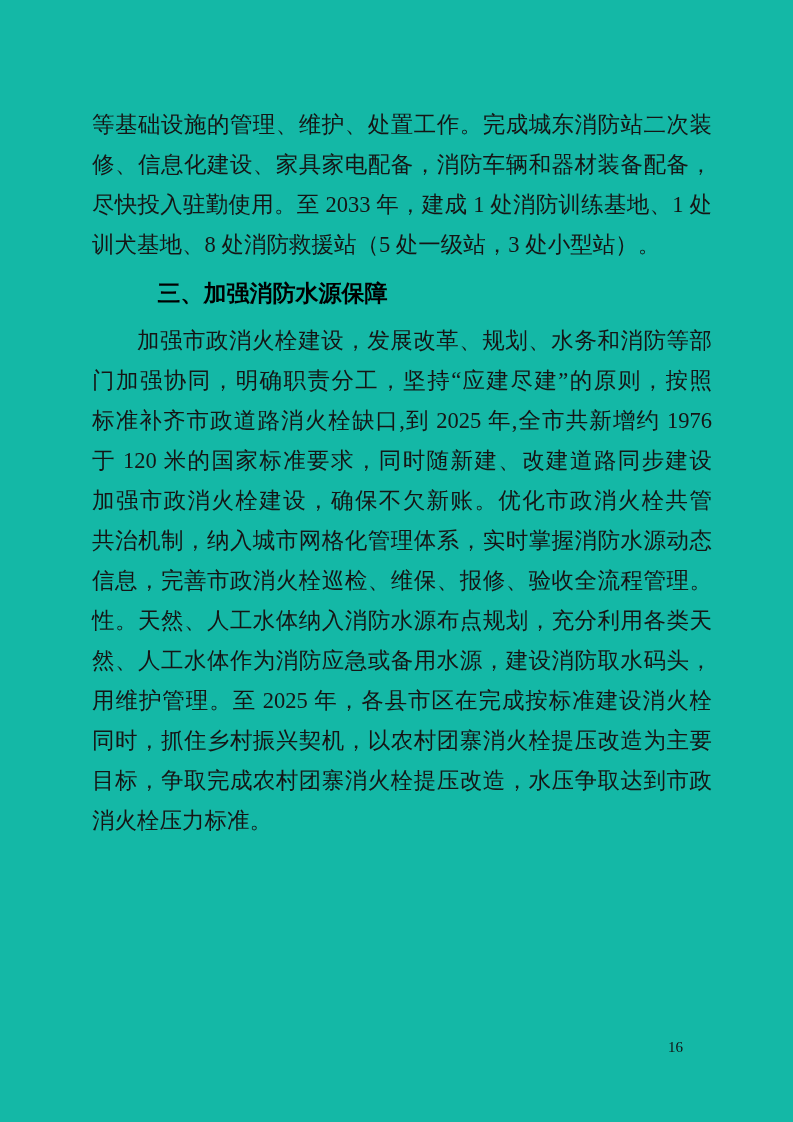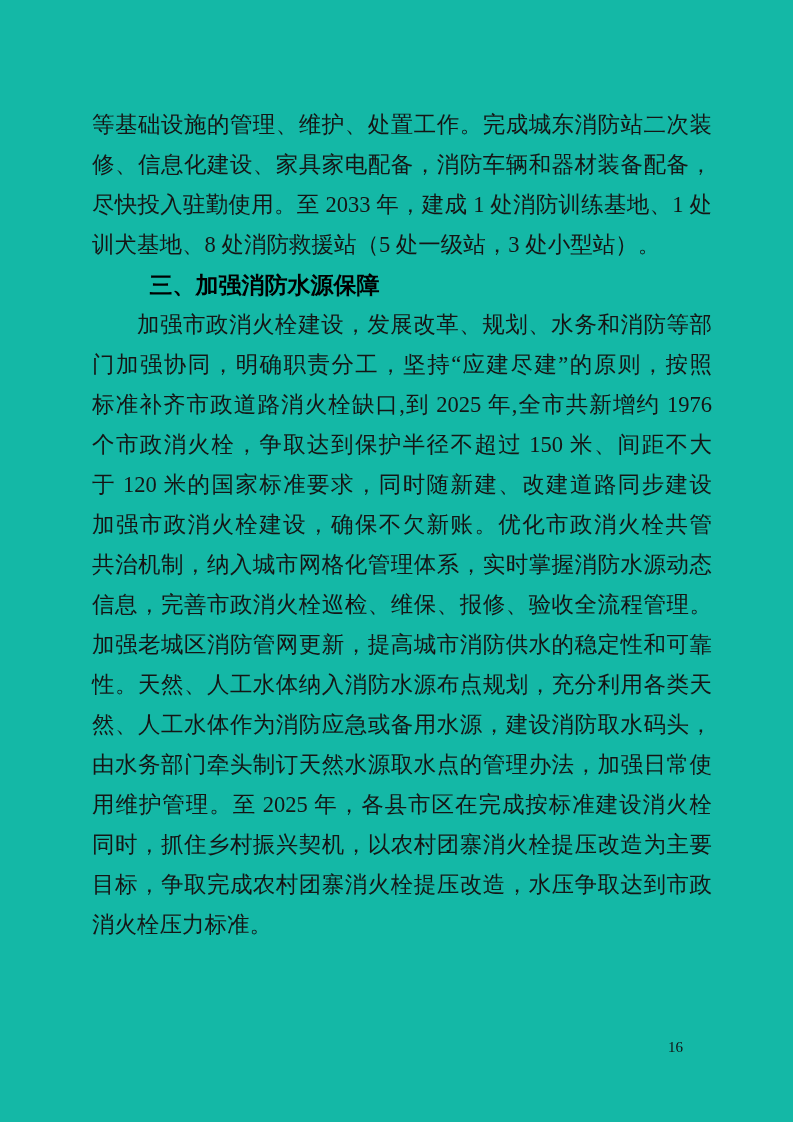--- a/index.html
+++ b/index.html
@@ -30,21 +30,21 @@
     text-align-last: justify;
     white-space: nowrap;
   }
   .para .line:last-child {
     text-align-last: left;
   }
   .para-indent .line:first-child {
     text-indent: 2em;
   }
   .heading {
-    margin: 0;
+    margin: 8px;
     font-family: "Liberation Sans", "DejaVu Sans", sans-serif;
     font-weight: 700;
     font-size: 23px;
     line-height: 40px;
     color: #000000;
     text-indent: 2.5em;
   }
   .page-number {
     position: absolute;
     left: 668px;
@@ -66,29 +66,26 @@
         <div class="line">等基础设施的管理、维护、处置工作。完成城东消防站二次装</div>
         <div class="line">修、信息化建设、家具家电配备，消防车辆和器材装备配备，</div>
         <div class="line">尽快投入驻勤使用。至 2033 年，建成 1 处消防训练基地、1 处</div>
         <div class="line">训犬基地、8 处消防救援站（5 处一级站，3 处小型站）。</div>
       </div>
     <h2 class="heading">三、加强消防水源保障</h2>
     <div class="para para-indent">
         <div class="line">加强市政消火栓建设，发展改革、规划、水务和消防等部</div>
         <div class="line">门加强协同，明确职责分工，坚持“应建尽建”的原则，按照</div>
         <div class="line">标准补齐市政道路消火栓缺口,到 2025 年,全市共新增约 1976</div>
-        <div class="line">个市政消火栓，争取达到保护半径不超过 150 米、间距不大</div>
         <div class="line">于 120 米的国家标准要求，同时随新建、改建道路同步建设</div>
         <div class="line">加强市政消火栓建设，确保不欠新账。优化市政消火栓共管</div>
         <div class="line">共治机制，纳入城市网格化管理体系，实时掌握消防水源动态</div>
         <div class="line">信息，完善市政消火栓巡检、维保、报修、验收全流程管理。</div>
-        <div class="line">加强老城区消防管网更新，提高城市消防供水的稳定性和可靠</div>
         <div class="line">性。天然、人工水体纳入消防水源布点规划，充分利用各类天</div>
         <div class="line">然、人工水体作为消防应急或备用水源，建设消防取水码头，</div>
-        <div class="line">由水务部门牵头制订天然水源取水点的管理办法，加强日常使</div>
         <div class="line">用维护管理。至 2025 年，各县市区在完成按标准建设消火栓</div>
         <div class="line">同时，抓住乡村振兴契机，以农村团寨消火栓提压改造为主要</div>
         <div class="line">目标，争取完成农村团寨消火栓提压改造，水压争取达到市政</div>
         <div class="line">消火栓压力标准。</div>
       </div>
   </div>
   <div class="page-number">16</div>
 </div>
 
 </body></html>

